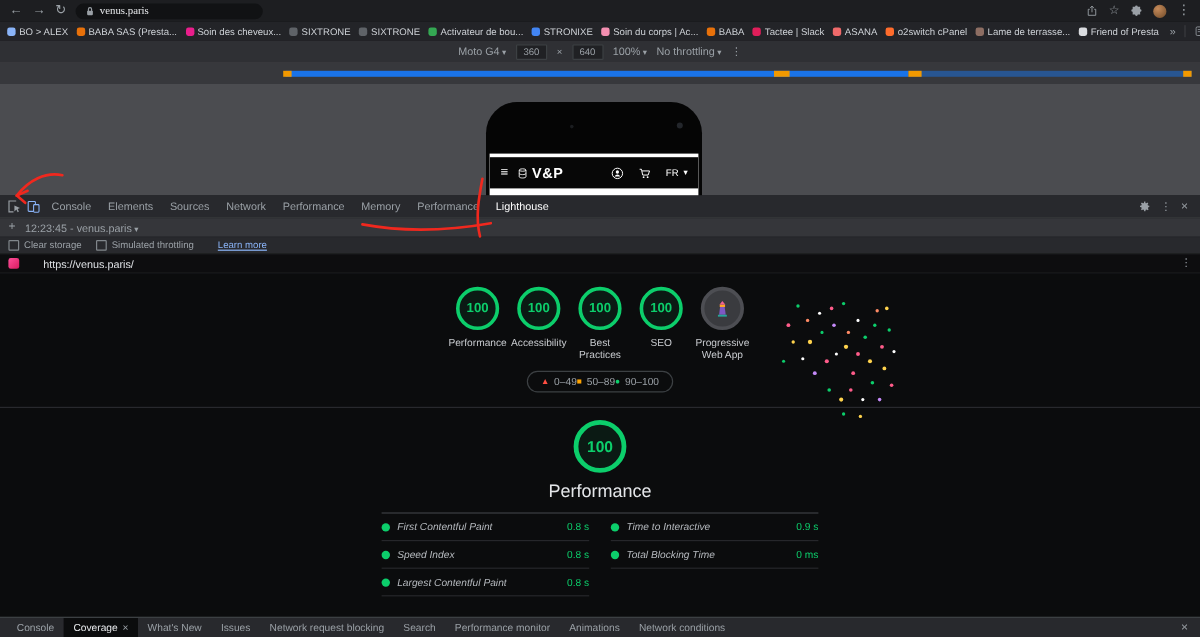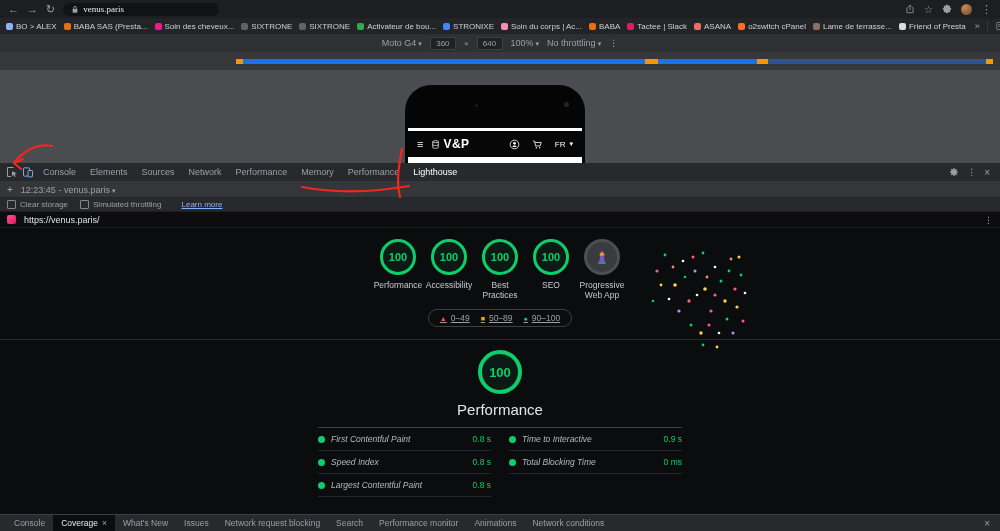--- a/index.html
+++ b/index.html
@@ -51,35 +51,35 @@
   .dt-tabbar{height:18px;background:#28292d;border-bottom:1px solid #36373a;display:flex;align-items:center;padding:0 4px;flex:0 0 auto;}
   .dticon{display:flex;align-items:center;justify-content:center;width:16px;height:16px;}
   .dtab{color:#9aa0a6;font-size:9px;padding:0 7px;line-height:18px;}
   .dtab.sel{color:#fff;}
   .dtright{margin-left:auto;display:flex;align-items:center;gap:8px;padding-right:6px;color:#9aa0a6;}
   .lh-toolbar{height:15px;background:#35363a;border-bottom:1px solid #242528;display:flex;align-items:center;gap:8px;padding:0 7px;color:#9aa0a6;font-size:9px;flex:0 0 auto;}
   .lh-options{height:13px;background:#28292d;border-bottom:1px solid #1c1d1f;display:flex;align-items:center;gap:12px;padding:0 7px;color:#9aa0a6;font-size:8px;flex:0 0 auto;}
   .chk{width:7px;height:7px;border:1px solid #80868b;border-radius:1px;background:transparent;margin-right:4px;flex:0 0 auto;}
   .optgrp{display:flex;align-items:center;}
   .lnk{color:#8ab4f8;text-decoration:underline;margin-left:20px;}
-  .lh-url{height:15px;background:#0d0d0f;border-bottom:1px solid #1c1d1f;display:flex;align-items:center;gap:8px;padding:0 7px;flex:0 0 auto;}
+  .lh-url{height:15px;background:#0d0d0f;border-bottom:1px solid #1c1d1f;display:flex;align-items:center;gap:20px;padding:0 7px;flex:0 0 auto;}
   .favicon{width:9px;height:9px;border-radius:2px;background:linear-gradient(135deg,#ff4f9a,#d81b60);}
   .pageurl{color:#dfe2e6;font-size:9px;}
   .urlkebab{margin-left:auto;color:#9aa0a6;}
 
   
   .report{position:relative;flex:1;background:#0b0c0d;overflow:hidden;}
   .scores{display:flex;justify-content:center;margin-top:11px;position:relative;}
   .scoreitem{width:51px;display:flex;flex-direction:column;align-items:center;}
   .ring{width:30px;height:30px;border:3px solid #0cce6b;border-radius:50%;background:rgba(12,206,107,.07);
         display:flex;align-items:center;justify-content:center;color:#0cce6b;font-size:11px;font-weight:bold;}
   .pwacircle{width:30px;height:30px;border:3px solid #4d4e53;border-radius:50%;background:#3a3b3f;display:flex;align-items:center;justify-content:center;}
   .scorelbl{margin-top:5px;color:#c8cbcf;font-size:8.5px;text-align:center;line-height:1.2;}
   .legendrow{display:flex;justify-content:center;margin-top:9px;}
-  .legendpill{display:inline-flex;align-items:center;gap:11px;border:1px solid #3c4043;border-radius:11px;padding:3px 11px;color:#9aa0a6;font-size:8.5px;text-decoration:underline;}
+  .legendpill{display:inline-flex;align-items:center;gap:0;border:1px solid #3c4043;border-radius:11px;padding:3px 11px;color:#9aa0a6;font-size:8.5px;}
   .lgi{display:flex;align-items:center;gap:4px;}
   .lgglyph{font-size:7px;line-height:1;}
   .divider{border-top:1px solid #28292d;margin-top:12px;}
   .gaugewrap{display:flex;justify-content:center;margin-top:10px;}
   .gauge{width:36px;height:36px;border:4px solid #0cce6b;border-radius:50%;background:rgba(12,206,107,.07);
          display:flex;align-items:center;justify-content:center;color:#0cce6b;font-size:13px;font-weight:bold;}
   .perfhead{margin-top:7px;text-align:center;color:#e4e6e9;font-size:15px;}
   .metrics{width:364px;margin:9px auto 0;}
   .mhead{display:flex;align-items:center;height:14px;}
   .mtitle{color:#dadce0;font-size:9.5px;font-weight:bold;}

